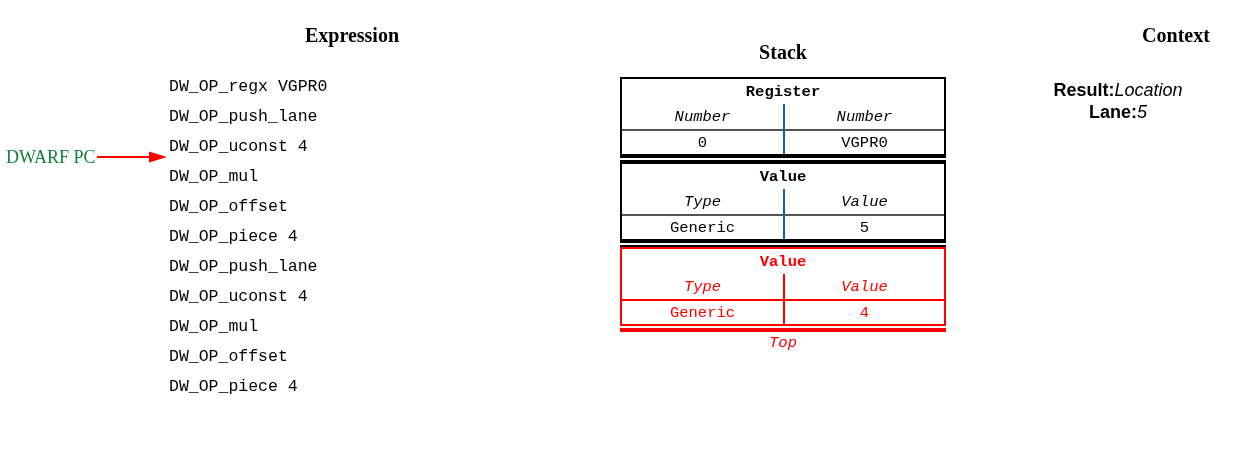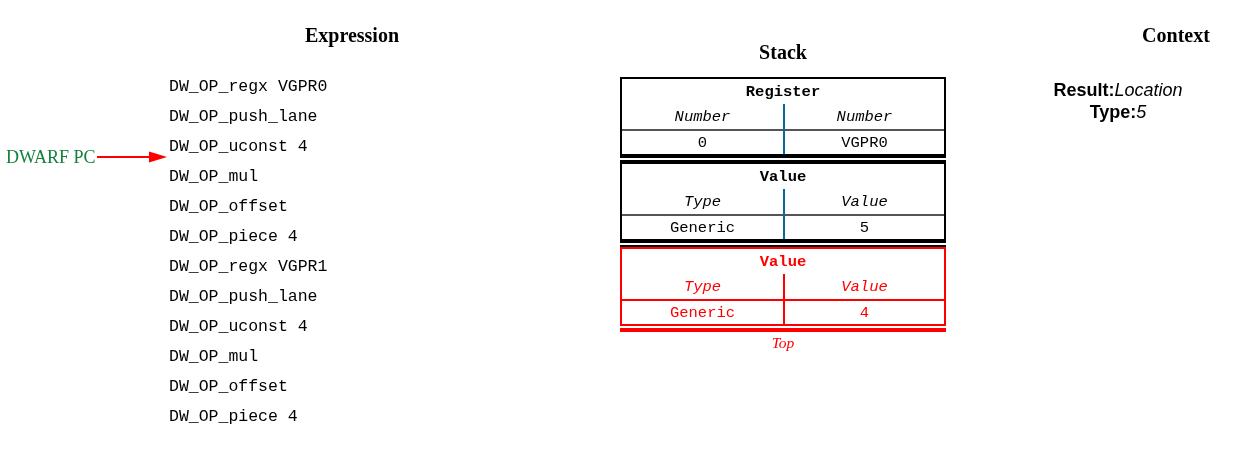--- a/index.html
+++ b/index.html
@@ -116,21 +116,21 @@
   #top-rule {
     height: 4px;
     border-top: 2px solid #ff0000;
     border-bottom: 2px solid #ff0000;
     box-sizing: border-box;
     margin-top: 2px;
   }
   #top-label {
     text-align: center;
     color: #ff0000;
-    font-family: Liberation Serif, serif;
+    font-family: Liberation Mono, monospace;
     font-style: italic;
     font-size: 15.5px;
     line-height: 22px;
   }
 
   
   #context-area {
     position: absolute;
     left: 1018px;
     top: 79px;
@@ -151,21 +151,20 @@
 <div id="hdr-stack" class="col-header">Stack</div>
 <div id="hdr-context" class="col-header">Context</div>
 
 <div id="expression-list">
   <div class="expr-line">DW_OP_regx VGPR0</div>
   <div class="expr-line">DW_OP_push_lane</div>
   <div class="expr-line">DW_OP_uconst 4</div>
   <div class="expr-line">DW_OP_mul</div>
   <div class="expr-line">DW_OP_offset</div>
   <div class="expr-line">DW_OP_piece 4</div>
-  <div class="expr-line">DW_OP_regx VGPR1</div>
   <div class="expr-line">DW_OP_push_lane</div>
   <div class="expr-line">DW_OP_uconst 4</div>
   <div class="expr-line">DW_OP_mul</div>
   <div class="expr-line">DW_OP_offset</div>
   <div class="expr-line">DW_OP_piece 4</div>
 </div>
 
 <div id="dwarf-pc-marker">
   <span id="dwarf-pc-label">DWARF PC</span>
   <svg id="dwarf-pc-arrow" width="72" height="14" viewBox="0 0 72 14">
@@ -230,15 +229,15 @@
 
   <div id="top-rule"></div>
   <div id="top-label">Top</div>
 </div>
 
 <div id="context-area">
   <div>
     <span class="ctx-key">Result:</span><span class="ctx-val">Location</span>
   </div>
   <div>
-    <span class="ctx-key">Type:</span><span class="ctx-val">5</span>
+    <span class="ctx-key">Lane:</span><span class="ctx-val">5</span>
   </div>
 </div>
 
 </body></html>

